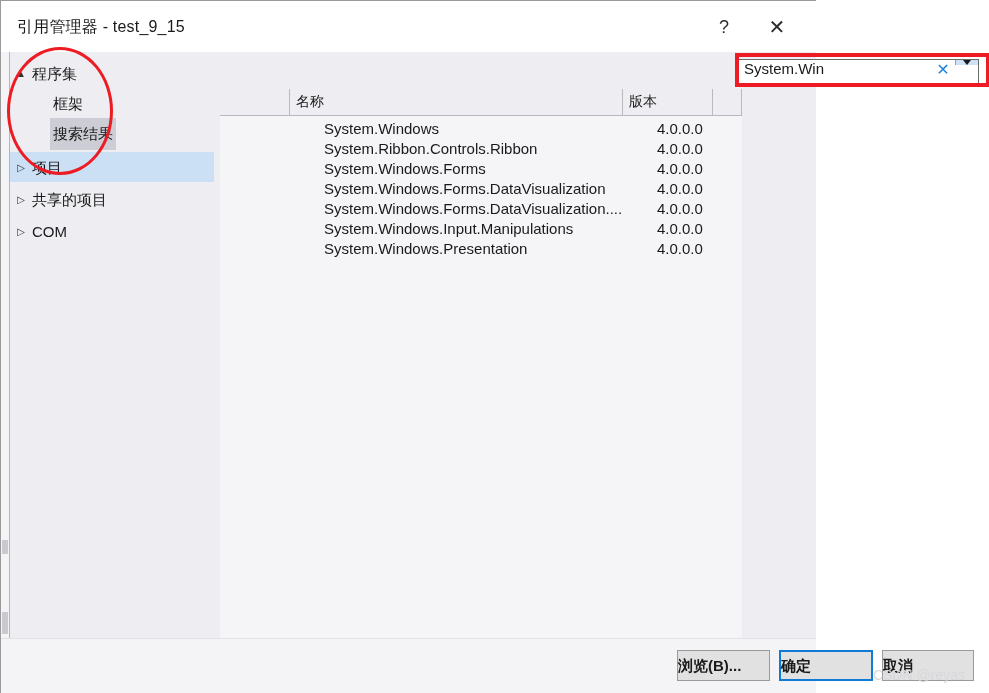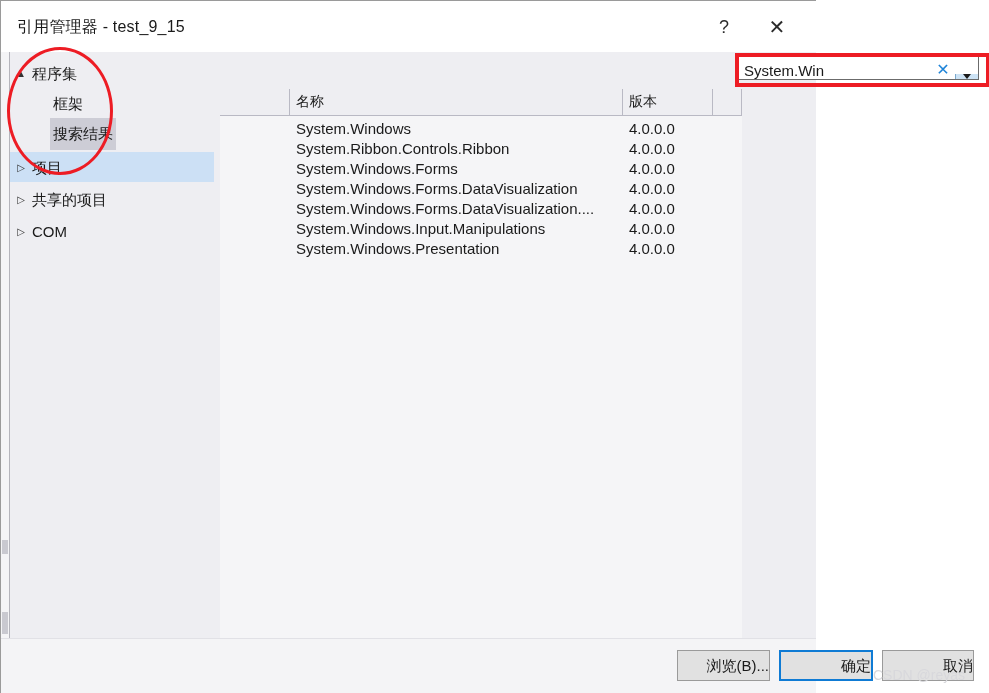--- a/index.html
+++ b/index.html
@@ -124,28 +124,28 @@
     background: #cce0f5;
   }
   .tree-item.child.selected-gray .label {
     background: #cdcdd6;
   }
 
   
   .search-wrap {
     position: absolute;
     left: 735px;
-    top: 1px;
+    top: 7px;
     width: 243px;
     height: 27px;
     box-sizing: border-box;
     background: #ffffff;
     border: 1px solid #6b6b6b;
     display: flex;
-    align-items: flex-end;
+    align-items: flex-start;
   }
   .search-input {
     flex: 1 1 auto;
     border: none;
     outline: none;
     background: transparent;
     font-family: "Liberation Sans", "DejaVu Sans", sans-serif;
     font-size: 15px;
     color: #1a1a1a;
     padding: 0 6px 0 7px;
@@ -229,20 +229,21 @@
   }
   .list-row .cell-check { width: 70px; }
   .list-row .cell-name {
     width: 333px;
     box-sizing: border-box;
     padding-left: 6px;
     font-size: 15px;
     color: #1a1a1a;
     white-space: nowrap;
     overflow: hidden;
+    margin-left: 28px;
   }
   .list-row .cell-ver {
     width: 90px;
     box-sizing: border-box;
     padding-left: 6px;
     font-size: 15px;
     color: #1a1a1a;
     white-space: nowrap;
   }
 
@@ -259,25 +260,26 @@
   .btn {
     position: absolute;
     top: 11px;
     height: 31px;
     box-sizing: border-box;
     background: #e1e1e1;
     border: 1px solid #9a9a9a;
     font-family: "Liberation Sans", "DejaVu Sans", sans-serif;
     font-size: 15px;
     color: #1a1a1a;
-    text-align: right;
+    text-align: left;
     line-height: 29px;
     cursor: default;
     user-select: none;
     white-space: nowrap;
+    font-weight: bold;
   }
   .btn-browse  { left: 676px; width: 93px; }
   .btn-ok      { left: 778px; width: 94px; border: 2px solid #0f7bd4; line-height: 27px; }
   .btn-cancel  { left: 881px; width: 92px; }
 
   .watermark {
     position: absolute;
     left: 872px;
     top: 666px;
     font-size: 14px;

